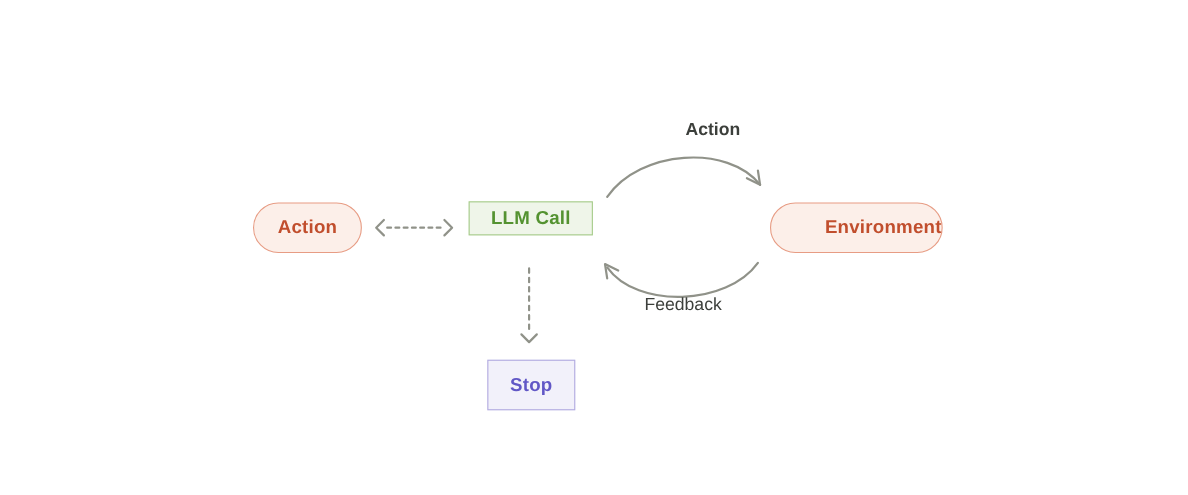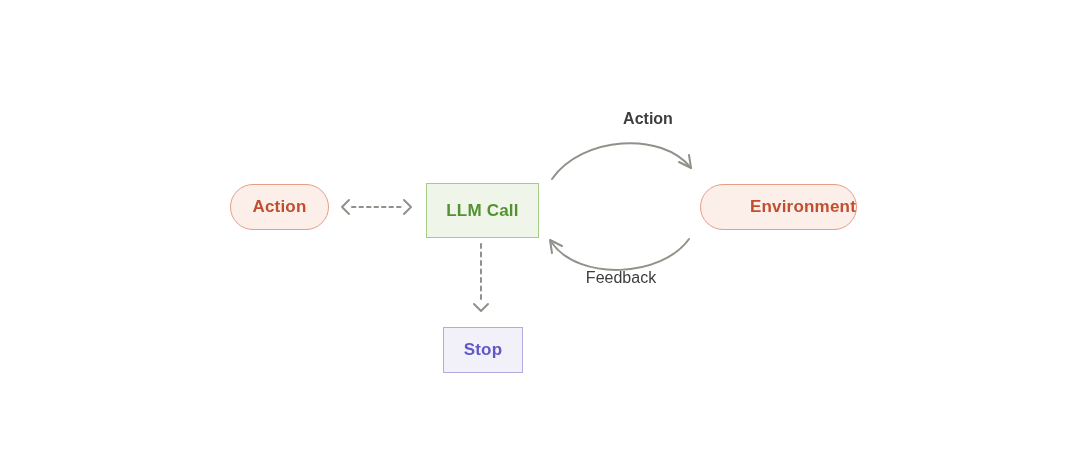--- a/index.html
+++ b/index.html
@@ -91,21 +91,21 @@
     <g>
       <path class="edge" d="M689,239 C661,278 579,281 552,243"></path>
       <path class="edge" d="M552,253 L550,240 L562,246"></path>
     </g>
   </svg>
 
   <div class="node pill" style="left:230px; top:184px; width:99px; height:46px;">
     <span>Action</span>
   </div>
 
-  <div class="node rect-green" style="left:426px; top:183px; width:113px; height:55px;">
+  <div class="node rect-green" style="left:426px; top:183px; width:113px; height:31px;">
     <span>LLM Call</span>
   </div>
 
   <div class="node pill" style="left:700px; top:184px; width:157px; height:46px;justify-content:flex-end;">
     <span>Environment</span>
   </div>
 
   <div class="node rect-purple" style="left:443px; top:327px; width:80px; height:46px;">
     <span>Stop</span>
   </div>

